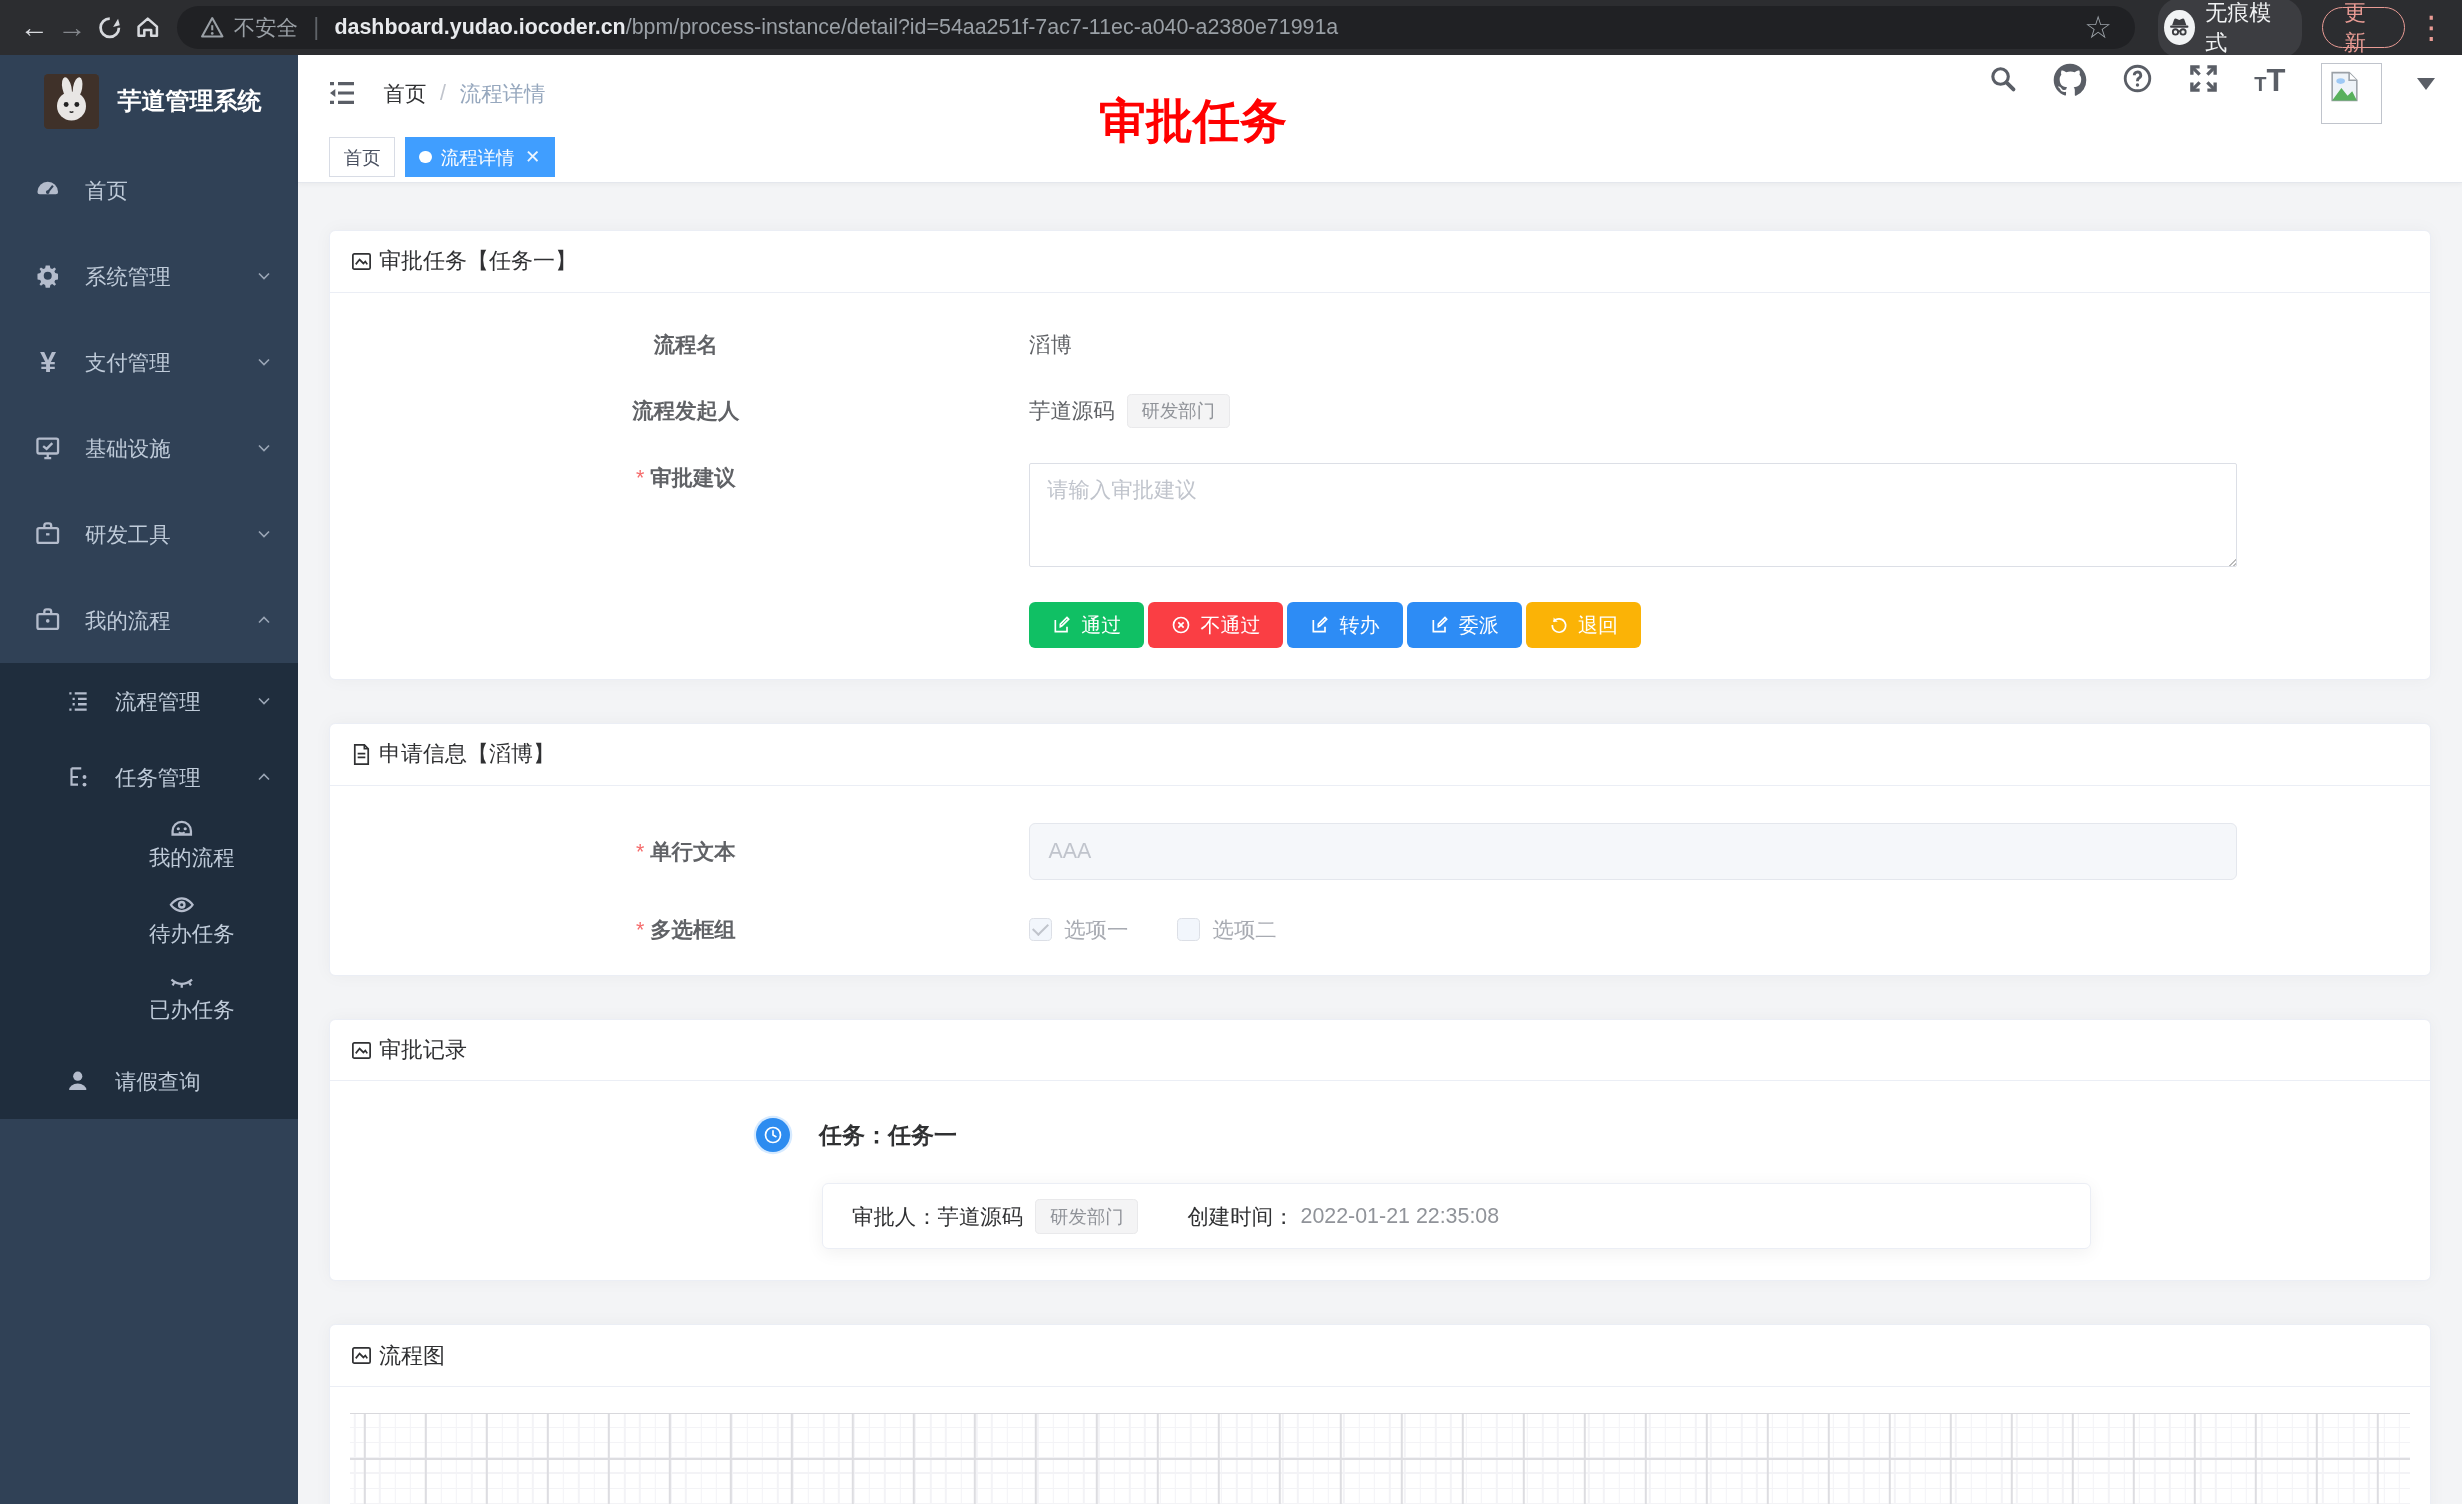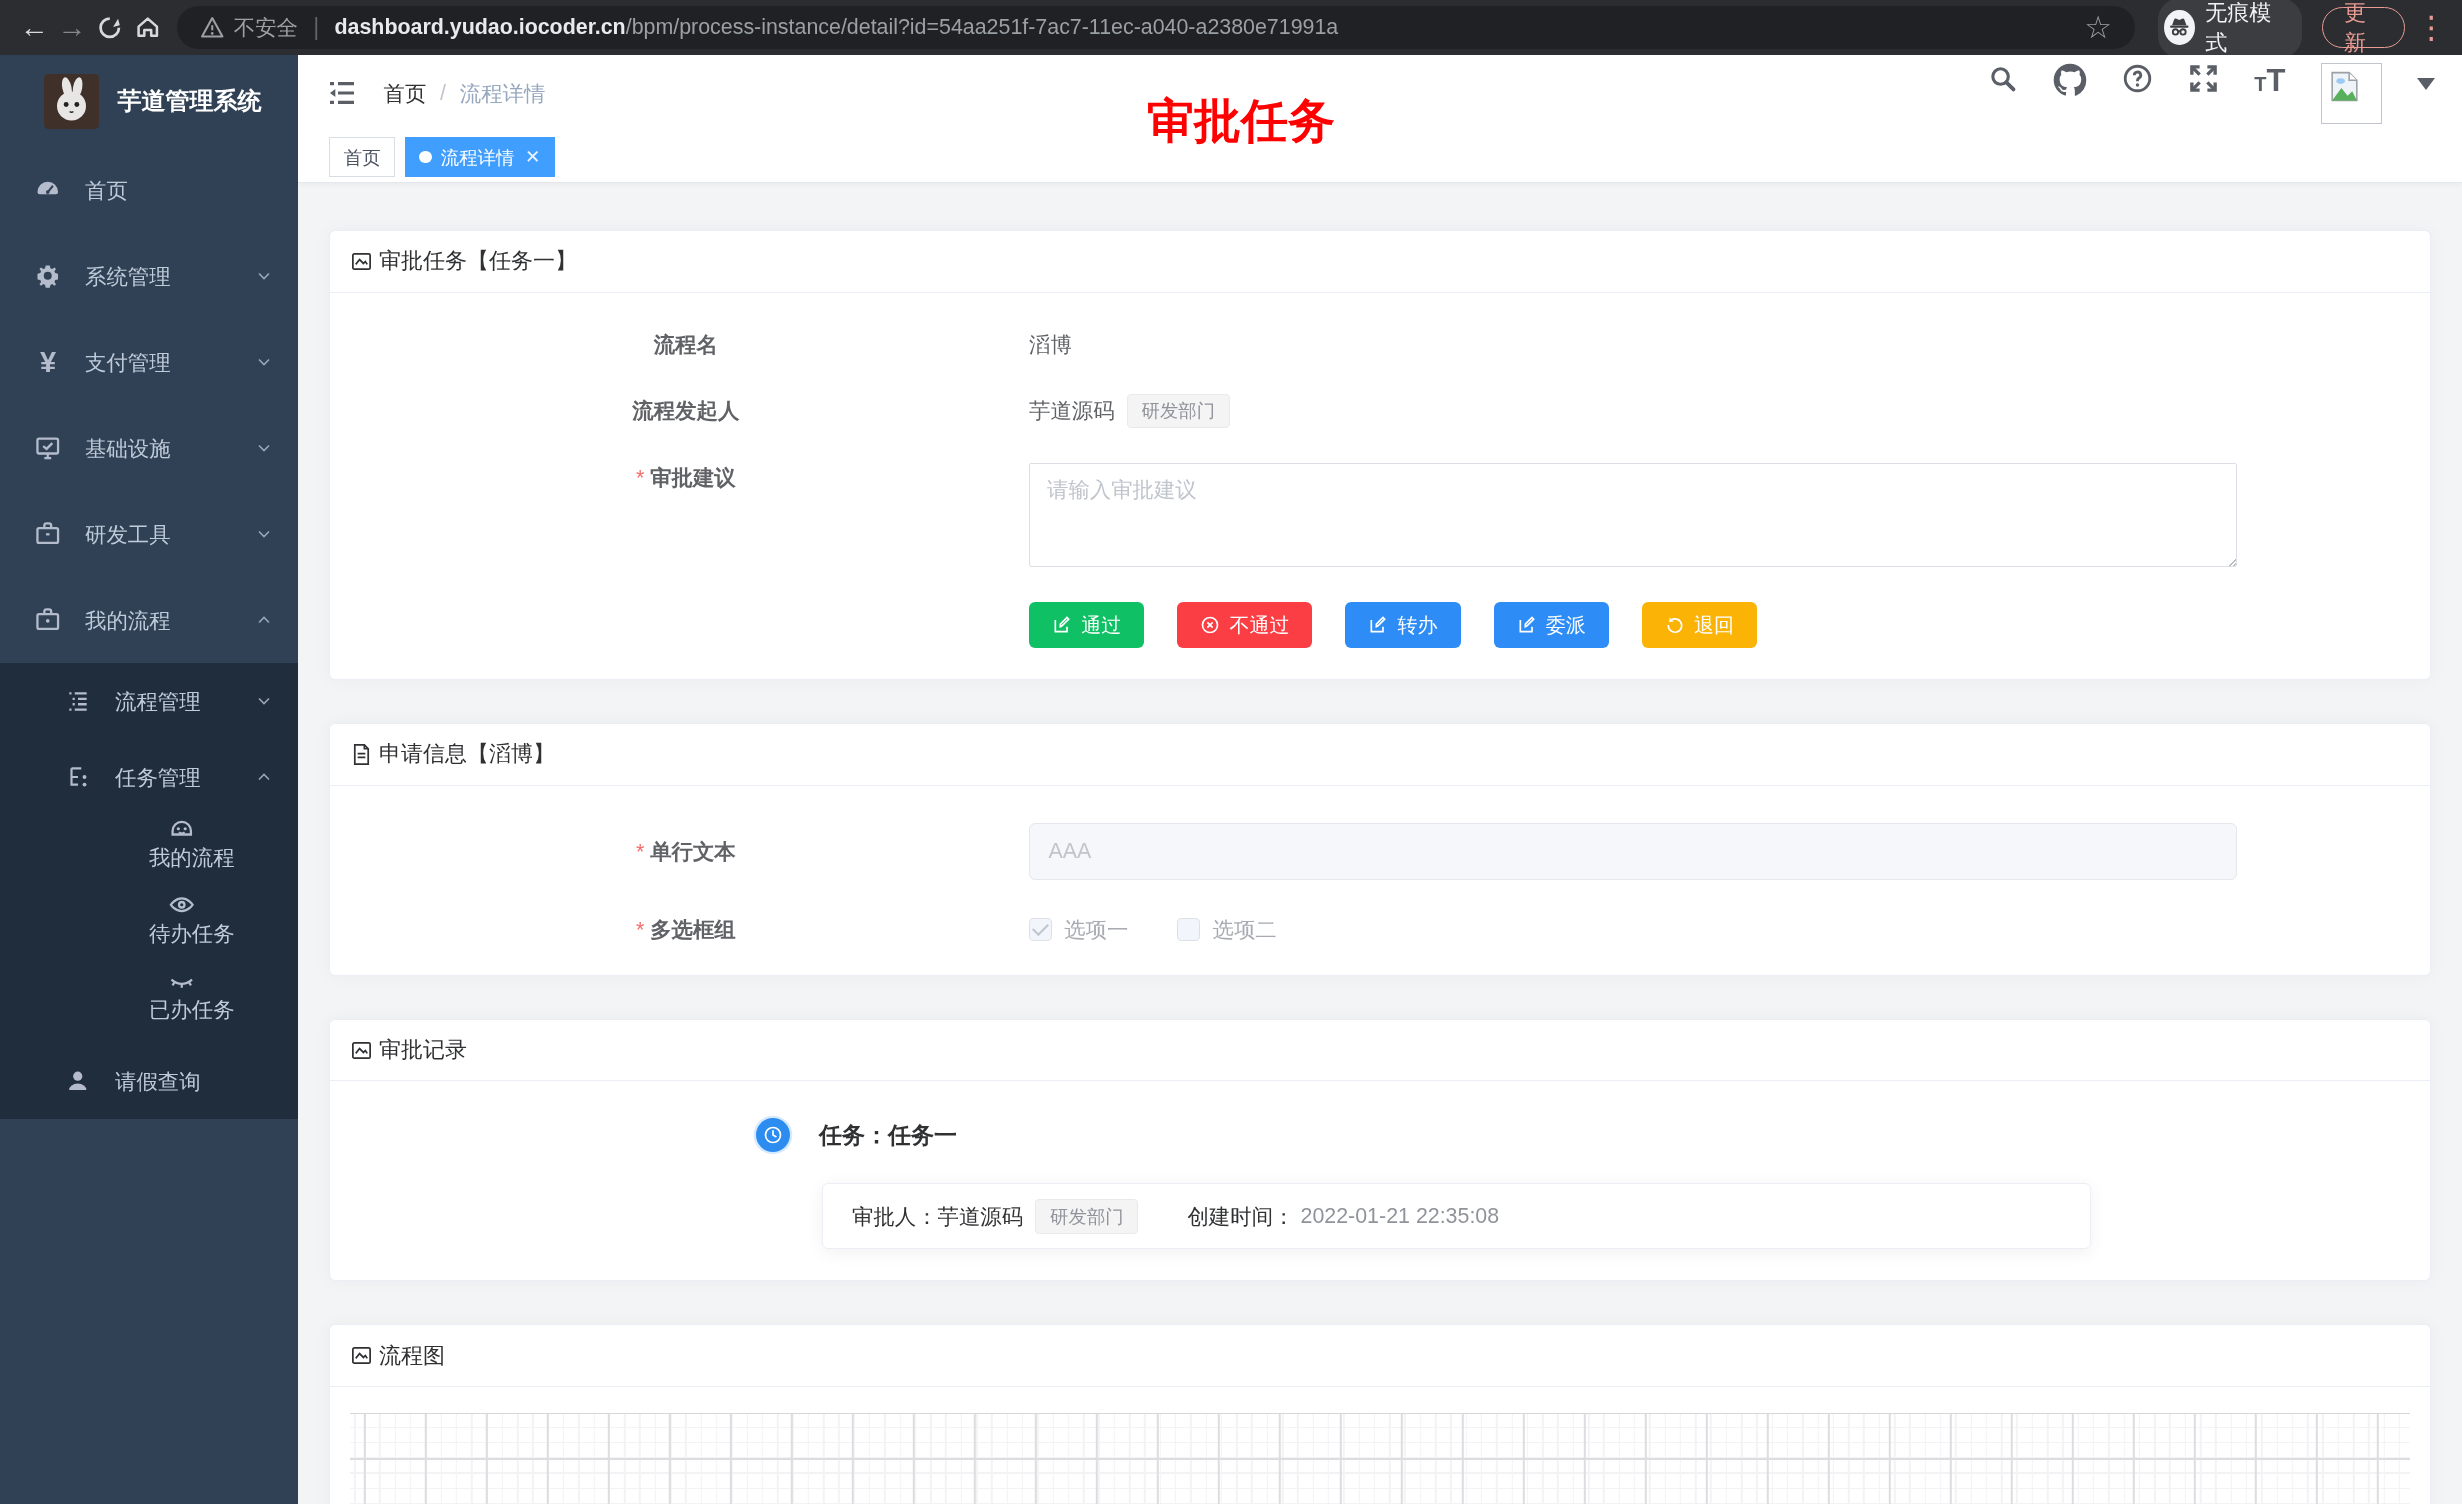--- a/index.html
+++ b/index.html
@@ -42,21 +42,21 @@
   .submenu .lvl3 { padding-left:90px;flex-direction:column; }
 
   
   .main { flex:1; display:flex; flex-direction:column; background:#f3f4f6; min-width:0; }
   .navbar { height:76px; background:#fff; display:flex; align-items:center; padding:0 27.5px; position:relative; }
   .hamburger { display:flex; color:#5a5e66; }
   .breadcrumb { margin-left:26px; font-size:21.4px; color:#303133; display:flex; align-items:center; }
   .bc-sep { color:#c0c4cc; margin:0 13.8px; }
   .bc-current { color:#97a8be; }
   .annotation { position:absolute; left:895px; top:35px; transform:translateX(-50%);
-    color:#ff0000; font-size:47px; font-weight:bold; white-space:nowrap;margin-left:48px; }
+    color:#ff0000; font-size:47px; font-weight:bold; white-space:nowrap; }
   .nav-icons { margin-left:auto; display:flex; align-items:flex-start; gap:35px; color:#5a5e66; }
   .avatar-box { width:61px; height:61px; background:#fff; border:1.5px solid #c0c4cc; display:flex;
     padding:4.6px; }
   .caret-down { width:0; height:0; border-left:9.2px solid transparent; border-right:9.2px solid transparent;
     border-top:12.2px solid #5a5e66; margin-top:15.3px; }
 
   .tags-bar { height:52px; background:#fff; border-bottom:1.5px solid #e4e7ed; display:flex;
     align-items:flex-start; padding:6.1px 0 0 31px; gap:9.2px; box-shadow:0 1.5px 4.6px rgba(0,0,0,.04); }
   .tag-tab { height:40px; display:flex; align-items:center; padding:0 13.8px; font-size:18.4px;
     border:1.5px solid #d8dce5; background:#fff; color:#495060; }
@@ -79,21 +79,21 @@
   .req::before { content:"* "; color:#f56c6c; font-weight:normal; }
   .form-value { font-size:21.4px; color:#606266; display:flex; align-items:center; }
   .el-tag { background:#f4f4f5; border:1.5px solid #e9e9eb; color:#909399; border-radius:4.6px;
     font-size:18.4px; padding:3.8px 13.8px; margin-left:12.2px; font-weight:normal; }
   textarea.suggest { width:1208px; height:104px; border:1.5px solid #dcdfe6; border-radius:2px;
     font-size:21.4px; padding:10.7px 17px; color:#606266; resize:none; font-family:inherit;
     background:
       linear-gradient(135deg, transparent 0 82%, #bbb 82% 86%, transparent 86% 92%, #bbb 92% 96%, transparent 96%) no-repeat right bottom/20px 20px; }
   textarea.suggest::placeholder { color:#c0c4cc; }
   .align-field { align-items:flex-start; }
-  .btn-row { padding-left:668px; display:flex; gap:33px; margin-top:13.8px; }
+  .btn-row { padding-left:668px; display:flex; gap:4px; margin-top:13.8px; }
   .btn { height:46px; border:none; border-radius:6.1px; color:#fff; font-size:20px;
     display:inline-flex; align-items:center; gap:9.2px; padding:0 23px; cursor:pointer; }
   .btn .b-icon { display:flex; }
   .btn-pass { background:#10c064; }
   .btn-reject { background:#fa3e44; }
   .btn-transfer, .btn-delegate { background:#2d8cf5; }
   .btn-back { background:#fbb306; }
 
   input.disabled-input { width:1208px; height:57px; background:#f5f7fa; border:1.5px solid #e4e7ed;
     border-radius:6.1px; color:#c0c4cc; font-size:21.4px; padding:0 18.4px; }

